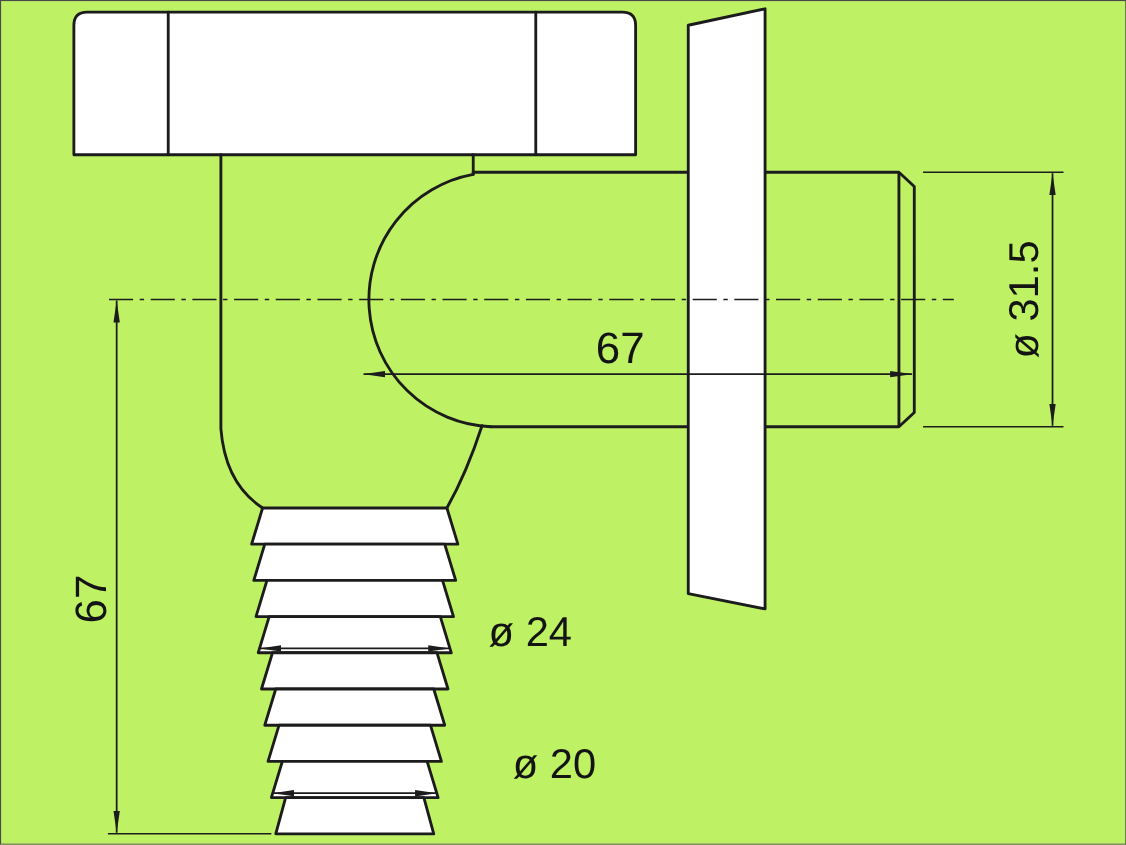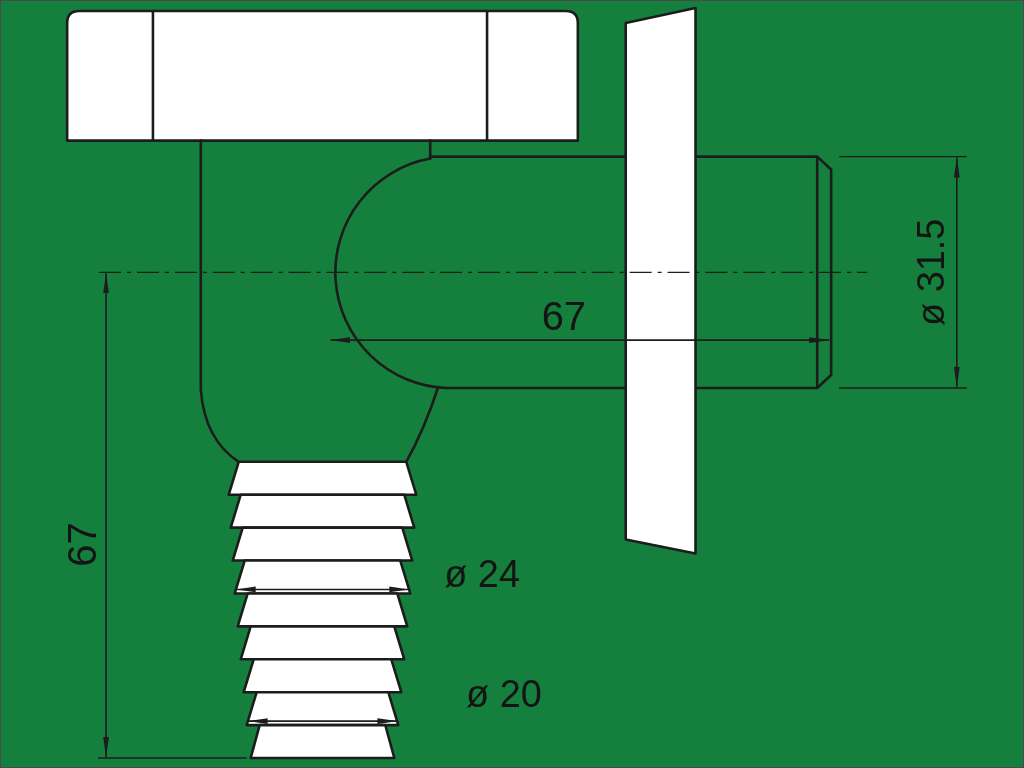--- a/index.html
+++ b/index.html
@@ -6,21 +6,21 @@
     margin: 0;
     padding: 0;
     background: #ffffff;
     font-family: "Liberation Sans", sans-serif;
   }
   .frame {
     position: relative;
     width: 1022px;
     height: 766px;
     border: 1px solid #4a4a4a;
-    background: #15803d;
+    background: #bef264;
     overflow: hidden;
   }
   svg { display: block; }
 
   .outline {
     fill: none;
     stroke: #1c1c1c;
     stroke-width: 2.6;
     stroke-linejoin: round;
     stroke-linecap: round;

